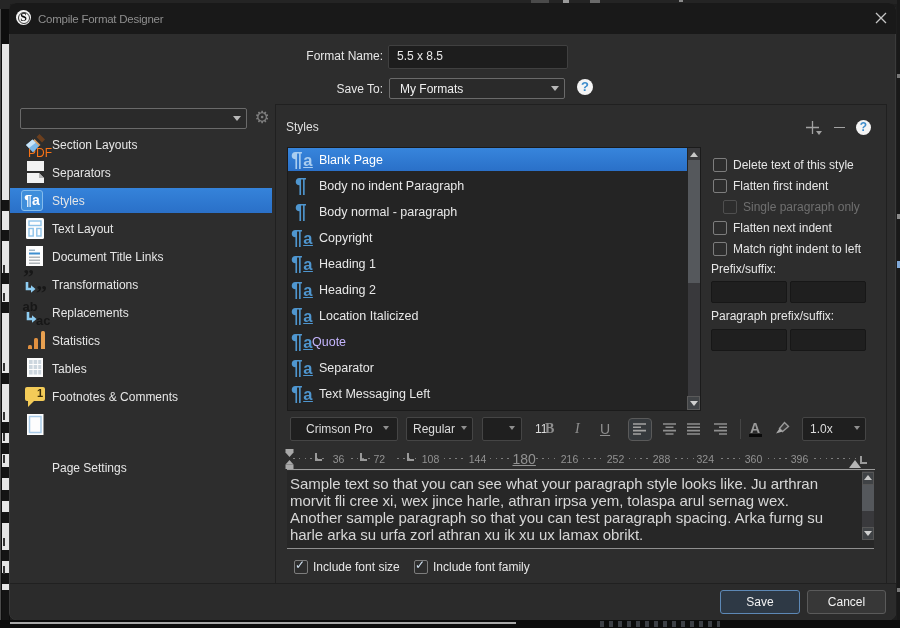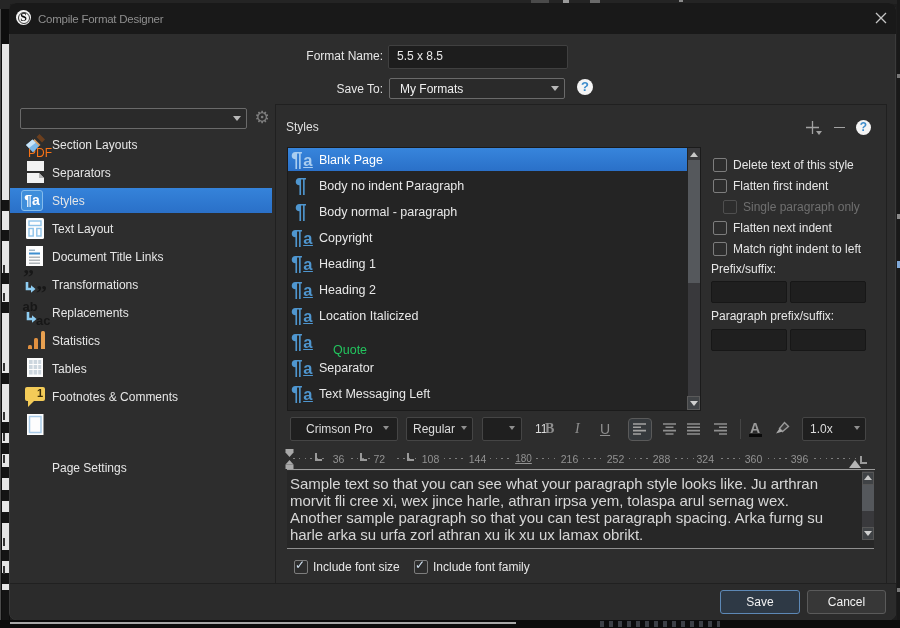--- a/index.html
+++ b/index.html
@@ -207,21 +207,21 @@
 <div class="abs" style="left:291px;top:252px;color:#4f96cf;font-size:21px;font-weight:bold;line-height:1;letter-spacing:0.5px;">¶<span style="text-decoration:underline;font-size:16.5px;">a</span></div>
 <div class="abs" style="left:319px;top:257px;color:#e8e8e8;font-size:12.5px;">Heading 1</div>
 
 <div class="abs" style="left:291px;top:278px;color:#4f96cf;font-size:21px;font-weight:bold;line-height:1;letter-spacing:0.5px;">¶<span style="text-decoration:underline;font-size:16.5px;">a</span></div>
 <div class="abs" style="left:319px;top:283px;color:#e8e8e8;font-size:12.5px;">Heading 2</div>
 
 <div class="abs" style="left:291px;top:304px;color:#4f96cf;font-size:21px;font-weight:bold;line-height:1;letter-spacing:0.5px;">¶<span style="text-decoration:underline;font-size:16.5px;">a</span></div>
 <div class="abs" style="left:319px;top:309px;color:#e8e8e8;font-size:12.5px;">Location Italicized</div>
 
 <div class="abs" style="left:291px;top:330px;color:#4f96cf;font-size:21px;font-weight:bold;line-height:1;letter-spacing:0.5px;">¶<span style="text-decoration:underline;font-size:16.5px;">a</span></div>
-<div class="abs" style="left:333px;top:335px;color:#22c55e;font-size:12.5px;margin-top:8px;">Quote</div>
+<div class="abs" style="left:312px;top:335px;color:#c4b5fd;font-size:12.5px;">Quote</div>
 
 <div class="abs" style="left:291px;top:356px;color:#4f96cf;font-size:21px;font-weight:bold;line-height:1;letter-spacing:0.5px;">¶<span style="text-decoration:underline;font-size:16.5px;">a</span></div>
 <div class="abs" style="left:319px;top:361px;color:#e8e8e8;font-size:12.5px;">Separator</div>
 
 <div class="abs" style="left:291px;top:382px;color:#4f96cf;font-size:21px;font-weight:bold;line-height:1;letter-spacing:0.5px;">¶<span style="text-decoration:underline;font-size:16.5px;">a</span></div>
 <div class="abs" style="left:319px;top:387px;color:#e8e8e8;font-size:12.5px;">Text Messaging Left</div>
 
 <div class="abs" style="left:688px;top:148px;width:12px;height:262px;background:#39393c;"></div>
 <div class="abs" style="left:688px;top:160px;width:12px;height:123px;background:#55585c;"></div>
 <div class="abs arrow-down" style="left:690px;top:152px;transform:rotate(180deg);border-top-color:#c8c8c8;"></div>
@@ -281,21 +281,21 @@
 <div class="abs" style="left:802px;top:417px;width:64px;height:24px;background:#1f1f1f;border:1px solid #454545;border-radius:2px;box-sizing:border-box;"></div>
 <div class="abs lbl" style="left:810px;top:423px;color:#dcdcdc;text-align:right;">1.0x</div>
 <div class="abs arrow-down" style="left:854px;top:426px;border-left-width:3.5px;border-right-width:3.5px;border-top-width:4.5px;border-top-color:#8f8f8f;"></div>
 
 <div class="abs" style="left:293px;top:457.5px;width:563px;height:1.8px;
      background:repeating-linear-gradient(to right,#7e7e7e 0 1.6px,transparent 1.6px 5.79px);"></div>
 <div class="abs" style="left:327.5px;top:452.5px;width:22px;text-align:center;background:#2d2d2d;color:#929292;font-size:10.5px;line-height:12px;">36</div>
 <div class="abs" style="left:373.5px;top:452.5px;width:22px;background:#2d2d2d;color:#929292;font-size:10.5px;line-height:12px;">72</div>
 <div class="abs" style="left:419.5px;top:452.5px;width:22px;text-align:center;background:#2d2d2d;color:#929292;font-size:10.5px;line-height:12px;">108</div>
 <div class="abs" style="left:466.5px;top:452.5px;width:22px;text-align:center;background:#2d2d2d;color:#929292;font-size:10.5px;line-height:12px;">144</div>
-<div class="abs" style="left:512.5px;top:452.5px;width:22px;text-align:center;background:#2d2d2d;color:#929292;font-size:10px;line-height:12px;text-decoration:underline;">180</div>
+<div class="abs" style="left:512.5px;top:452.5px;width:22px;text-align:center;background:#2d2d2d;color:#929292;font-size:14px;line-height:12px;text-decoration:underline;">180</div>
 <div class="abs" style="left:558.5px;top:452.5px;width:22px;text-align:center;background:#2d2d2d;color:#929292;font-size:10.5px;line-height:12px;">216</div>
 <div class="abs" style="left:604.5px;top:452.5px;width:22px;text-align:center;background:#2d2d2d;color:#929292;font-size:10.5px;line-height:12px;">252</div>
 <div class="abs" style="left:650.5px;top:452.5px;width:22px;text-align:center;background:#2d2d2d;color:#929292;font-size:10.5px;line-height:12px;">288</div>
 <div class="abs" style="left:696.5px;top:452.5px;width:22px;text-align:left;background:#2d2d2d;color:#929292;font-size:10.5px;line-height:12px;">324</div>
 <div class="abs" style="left:742.5px;top:452.5px;width:22px;text-align:center;background:#2d2d2d;color:#929292;font-size:10.5px;line-height:12px;">360</div>
 <div class="abs" style="left:788.5px;top:452.5px;width:22px;text-align:center;background:#2d2d2d;color:#929292;font-size:10.5px;line-height:12px;">396</div>
 
 <div class="abs" style="left:315px;top:453px;width:5px;height:6px;border-left:2px solid #9a9a9a;border-bottom:2px solid #9a9a9a;"></div>
 <div class="abs" style="left:360px;top:453px;width:5px;height:6px;border-left:2px solid #9a9a9a;border-bottom:2px solid #9a9a9a;"></div>
 <div class="abs" style="left:407px;top:453px;width:5px;height:6px;border-left:2px solid #9a9a9a;border-bottom:2px solid #9a9a9a;"></div>

